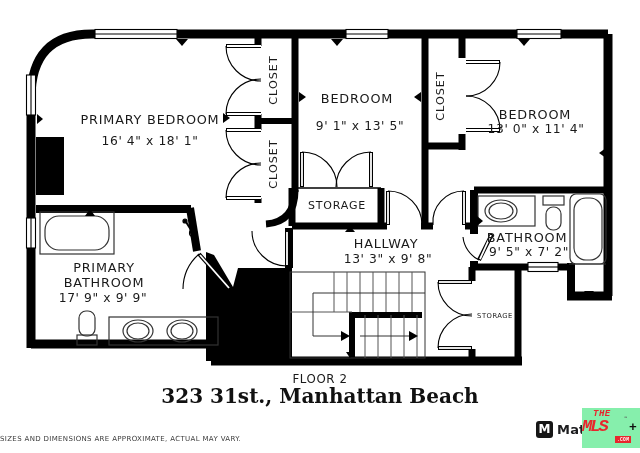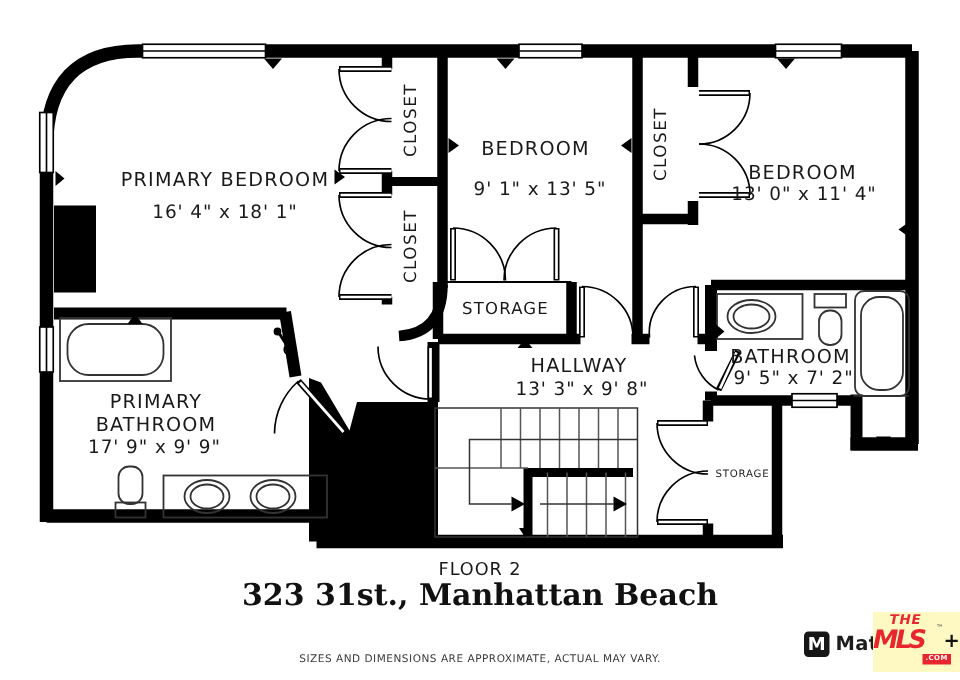--- a/index.html
+++ b/index.html
@@ -8,28 +8,28 @@
   svg{position:absolute;left:0;top:0;}
   svg text{fill:#1a1a1a;font-family:"DejaVu Sans",sans-serif;}
   .room-name{font-size:12.8px;letter-spacing:.8px;}
   .room-dims{font-size:12.3px;letter-spacing:.6px;}
   .closet-label{font-size:11.2px;letter-spacing:1px;}
   .storage-label{font-size:11px;letter-spacing:.8px;}
   .storage-small{font-size:6.8px;letter-spacing:.5px;}
   .floor-label{font-size:11.8px;letter-spacing:.6px;}
   .footer-address{position:absolute;left:0;top:384px;width:640px;text-align:center;
     font-family:"DejaVu Serif",serif;font-weight:700;font-size:20px;color:#111;}
-  .footer-disclaimer{position:absolute;left:0;top:435px;width:640px;text-align:center;
+  .footer-disclaimer{position:absolute;left:0;top:435px;width:640px;text-align:left;
     font-size:7px;letter-spacing:.35px;color:#3a3a3a;}
   .mp-logo{position:absolute;left:536px;top:421px;display:flex;align-items:center;gap:4px;}
   .mp-icon{width:17px;height:17px;background:#161616;border-radius:3px;position:relative;}
   .mp-icon span{position:absolute;left:0;top:0;width:17px;height:17px;color:#fff;
     font-weight:700;font-size:12px;line-height:17px;text-align:center;}
   .mp-text{font-size:13px;font-weight:700;color:#1d1d1f;letter-spacing:.2px;}
-  .mls-logo{position:absolute;left:582px;top:408px;width:58px;height:40px;background:#fef9c3;}
+  .mls-logo{position:absolute;left:582px;top:408px;width:58px;height:40px;background:#86efac;font-family:Liberation Mono, monospace;}
   .mls-the{position:absolute;left:11px;top:1px;color:#e8262d;font-style:italic;
     font-weight:900;font-size:9px;letter-spacing:.5px;}
   .mls-main{position:absolute;left:0px;top:6px;color:#e8262d;font-style:italic;
     font-weight:900;font-size:17px;letter-spacing:-2px;line-height:26px;}
   .mls-tm{position:absolute;left:42px;top:8px;color:#555;font-size:5px;}
   .mls-com{position:absolute;left:33px;top:28px;background:#e8262d;color:#fff;
     font-weight:700;font-size:4.6px;padding:1px 2px;letter-spacing:.3px;}
   .mls-plus{position:absolute;left:47px;top:12px;color:#111;font-weight:900;font-size:13px;}
 </style>
 </head>

